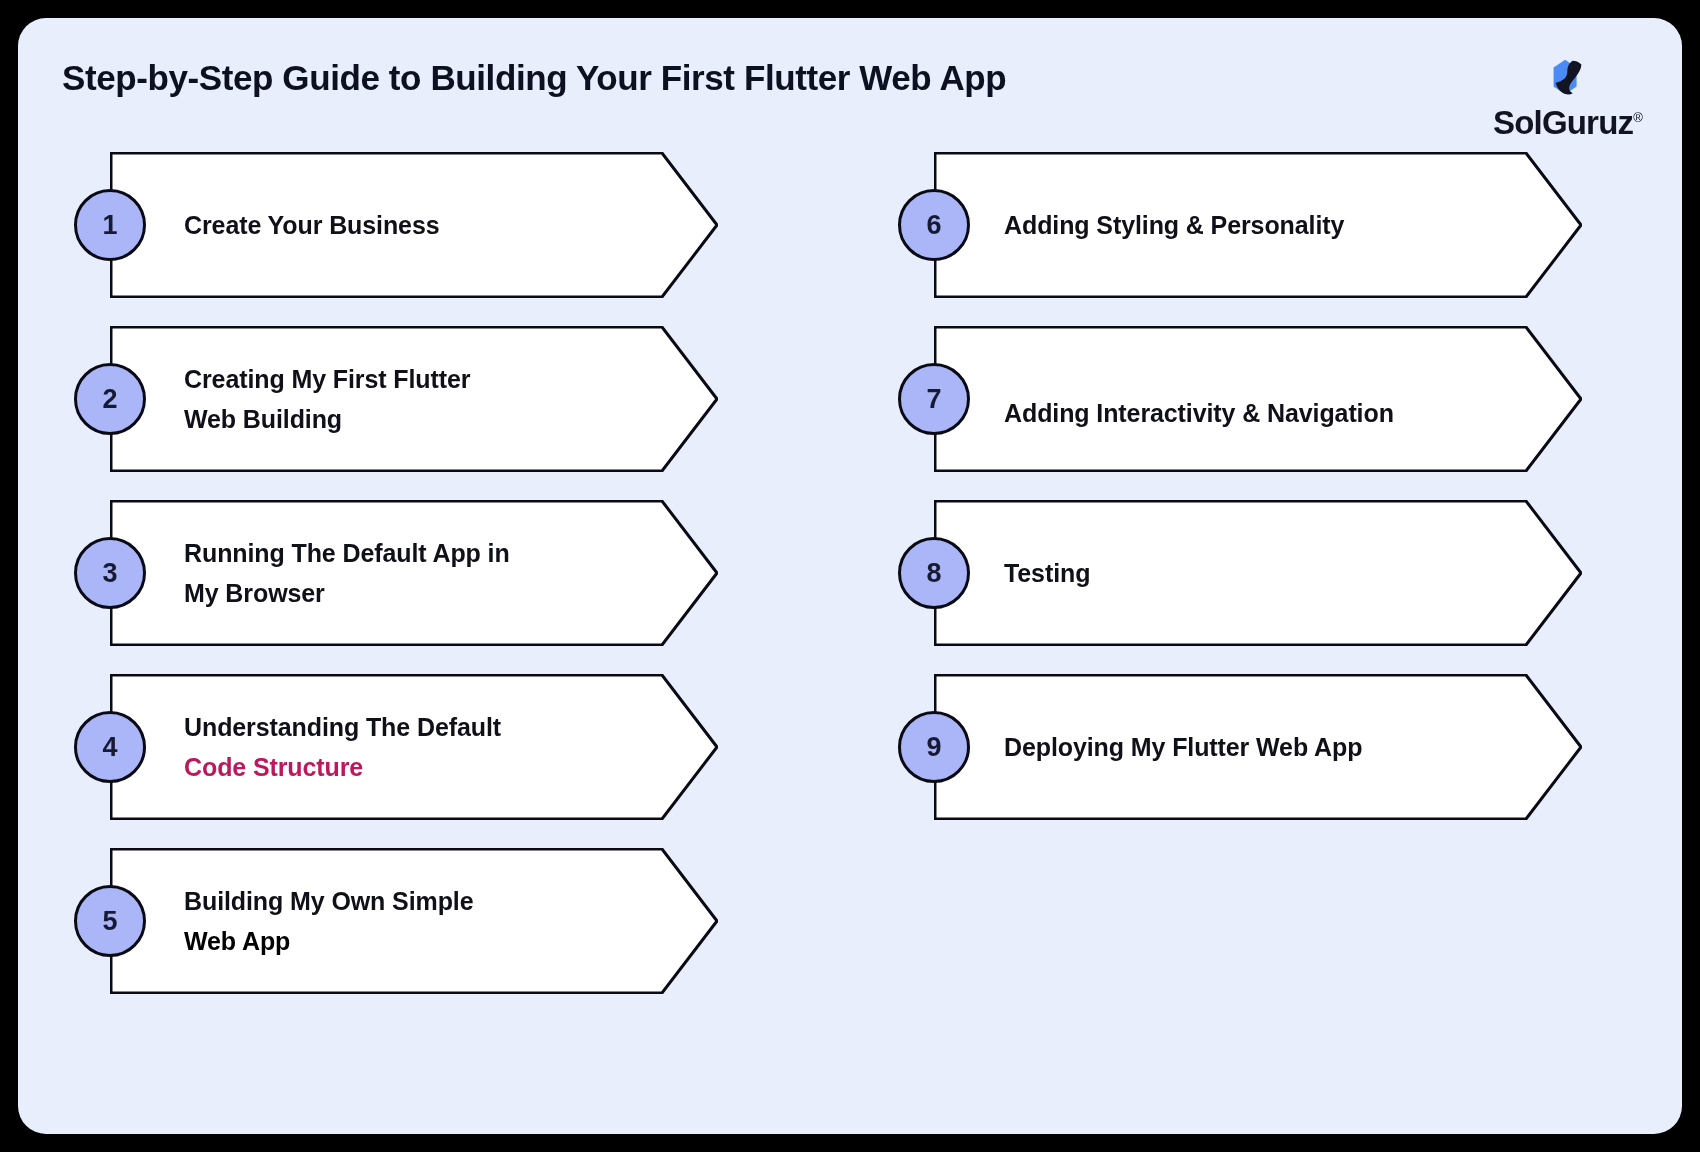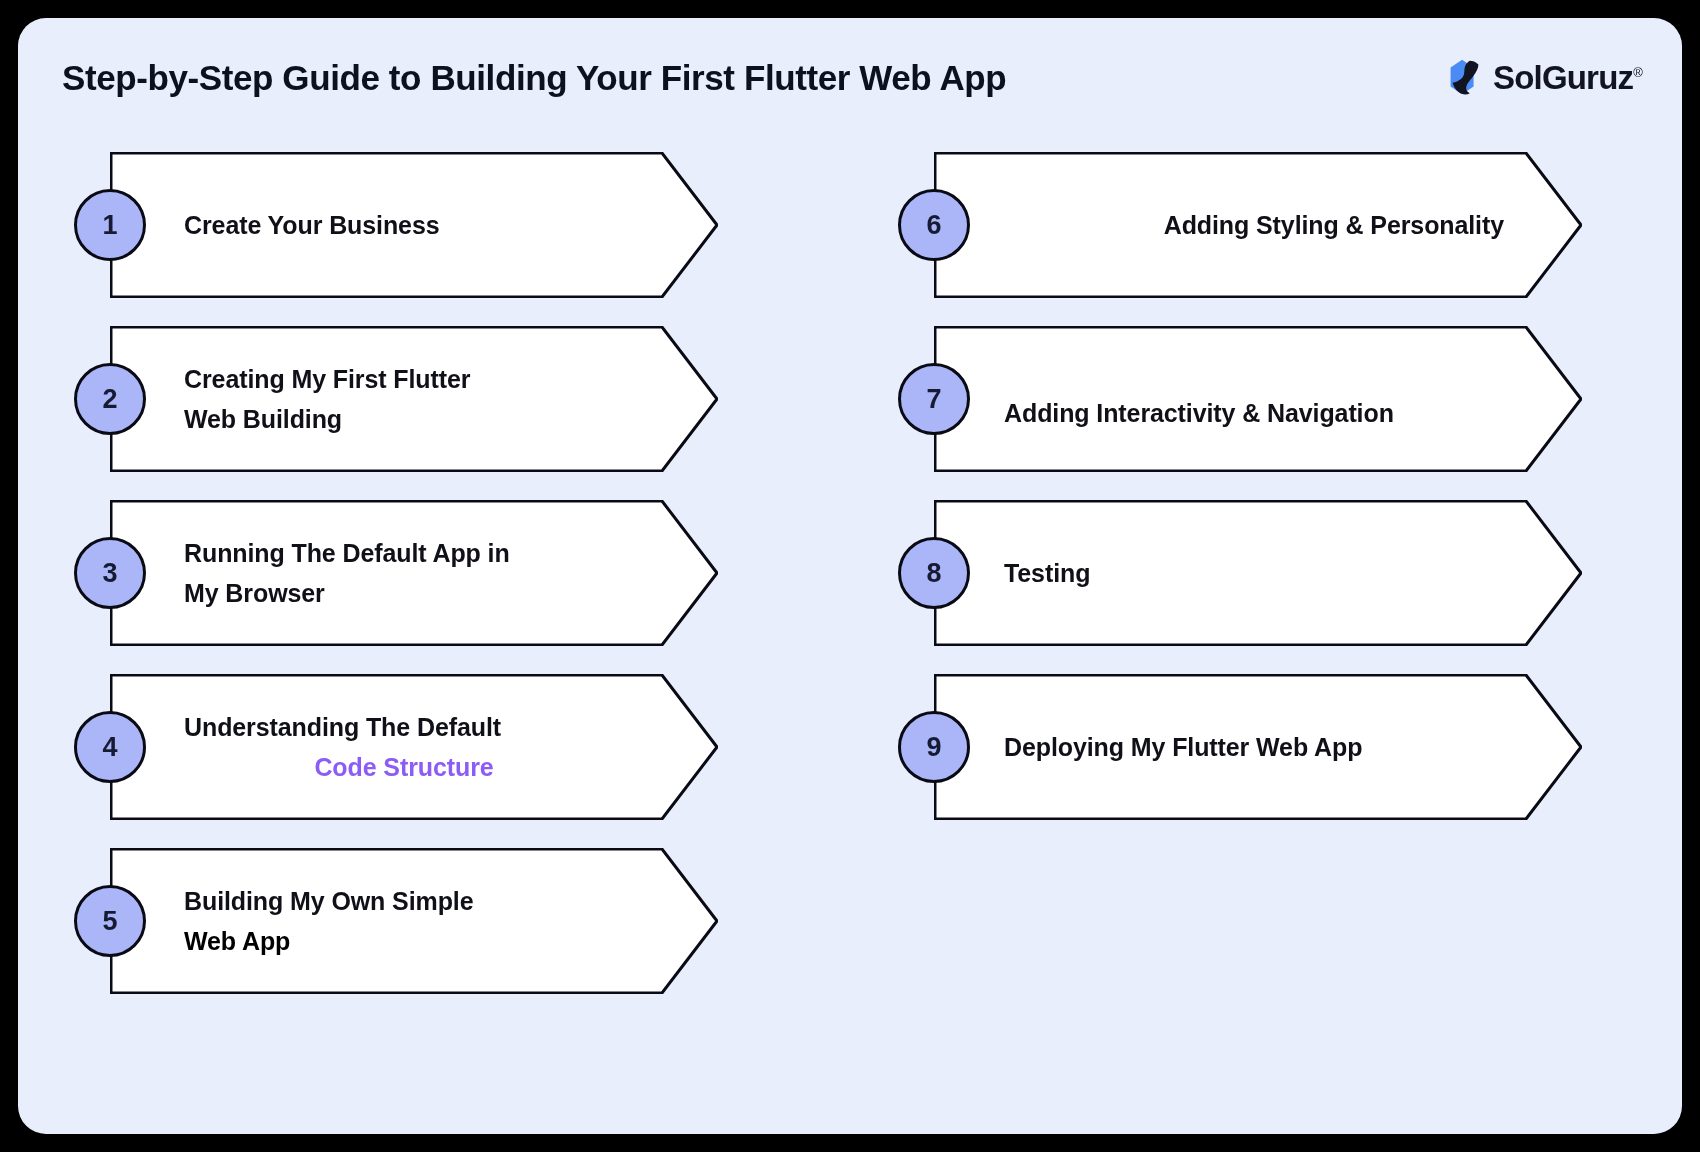--- a/index.html
+++ b/index.html
@@ -52,20 +52,21 @@
   }
 
   
   #logo {
     position:absolute;
     right:40px;
     top:36px;
     display:flex;
     align-items:center;
     gap:6px;
+    flex-direction:column;
   }
   #logo-mark { width:46px; height:46px; display:block; }
   #logo-text {
     font-size:33px;
     font-weight:bold;
     letter-spacing:-0.8px;
     color:#121421;
     position:relative;
     line-height:1;
   }
@@ -213,21 +214,21 @@
           <div class="step-banner">
             <svg viewBox="0 0 608 146" preserveAspectRatio="none">
               <polygon points="1,1 552,1 607,73 552,145 1,145" fill="#ffffff" stroke="#0a0a14" stroke-width="3" stroke-linejoin="miter"></polygon>
             </svg>
           </div>
           <div class="step-bubble" style="background: rgb(170, 182, 247); border-color: rgb(10, 10, 20);">
             <span class="step-num">4</span>
           </div>
           <div class="step-label">
             <span style="color: rgb(16, 16, 24);">Understanding The Default</span>
-            <span style="color: #8b5cf6; text-align: center;">Code Structure</span>
+            <span style="color: #be185d;">Code Structure</span>
           </div>
         </div>
         <div class="step">
           <div class="step-banner">
             <svg viewBox="0 0 608 146" preserveAspectRatio="none">
               <polygon points="1,1 552,1 607,73 552,145 1,145" fill="#ffffff" stroke="#0a0a14" stroke-width="3" stroke-linejoin="miter"></polygon>
             </svg>
           </div>
           <div class="step-bubble" style="background: rgb(170, 182, 247); border-color: rgb(10, 10, 20);">
             <span class="step-num">5</span>
@@ -242,21 +243,21 @@
         <div class="step">
           <div class="step-banner">
             <svg viewBox="0 0 648 146" preserveAspectRatio="none">
               <polygon points="1,1 592,1 647,73 592,145 1,145" fill="#ffffff" stroke="#0a0a14" stroke-width="3" stroke-linejoin="miter"></polygon>
             </svg>
           </div>
           <div class="step-bubble" style="background: rgb(170, 182, 247); border-color: rgb(10, 10, 20);">
             <span class="step-num">6</span>
           </div>
           <div class="step-label">
-            <span style="color: rgb(16, 16, 24); text-align: right;">Adding Styling &amp; Personality</span>
+            <span style="color: rgb(16, 16, 24);">Adding Styling &amp; Personality</span>
           </div>
         </div>
         <div class="step">
           <div class="step-banner">
             <svg viewBox="0 0 648 146" preserveAspectRatio="none">
               <polygon points="1,1 592,1 647,73 592,145 1,145" fill="#ffffff" stroke="#0a0a14" stroke-width="3" stroke-linejoin="miter"></polygon>
             </svg>
           </div>
           <div class="step-bubble" style="background: rgb(170, 182, 247); border-color: rgb(10, 10, 20);">
             <span class="step-num">7</span>

